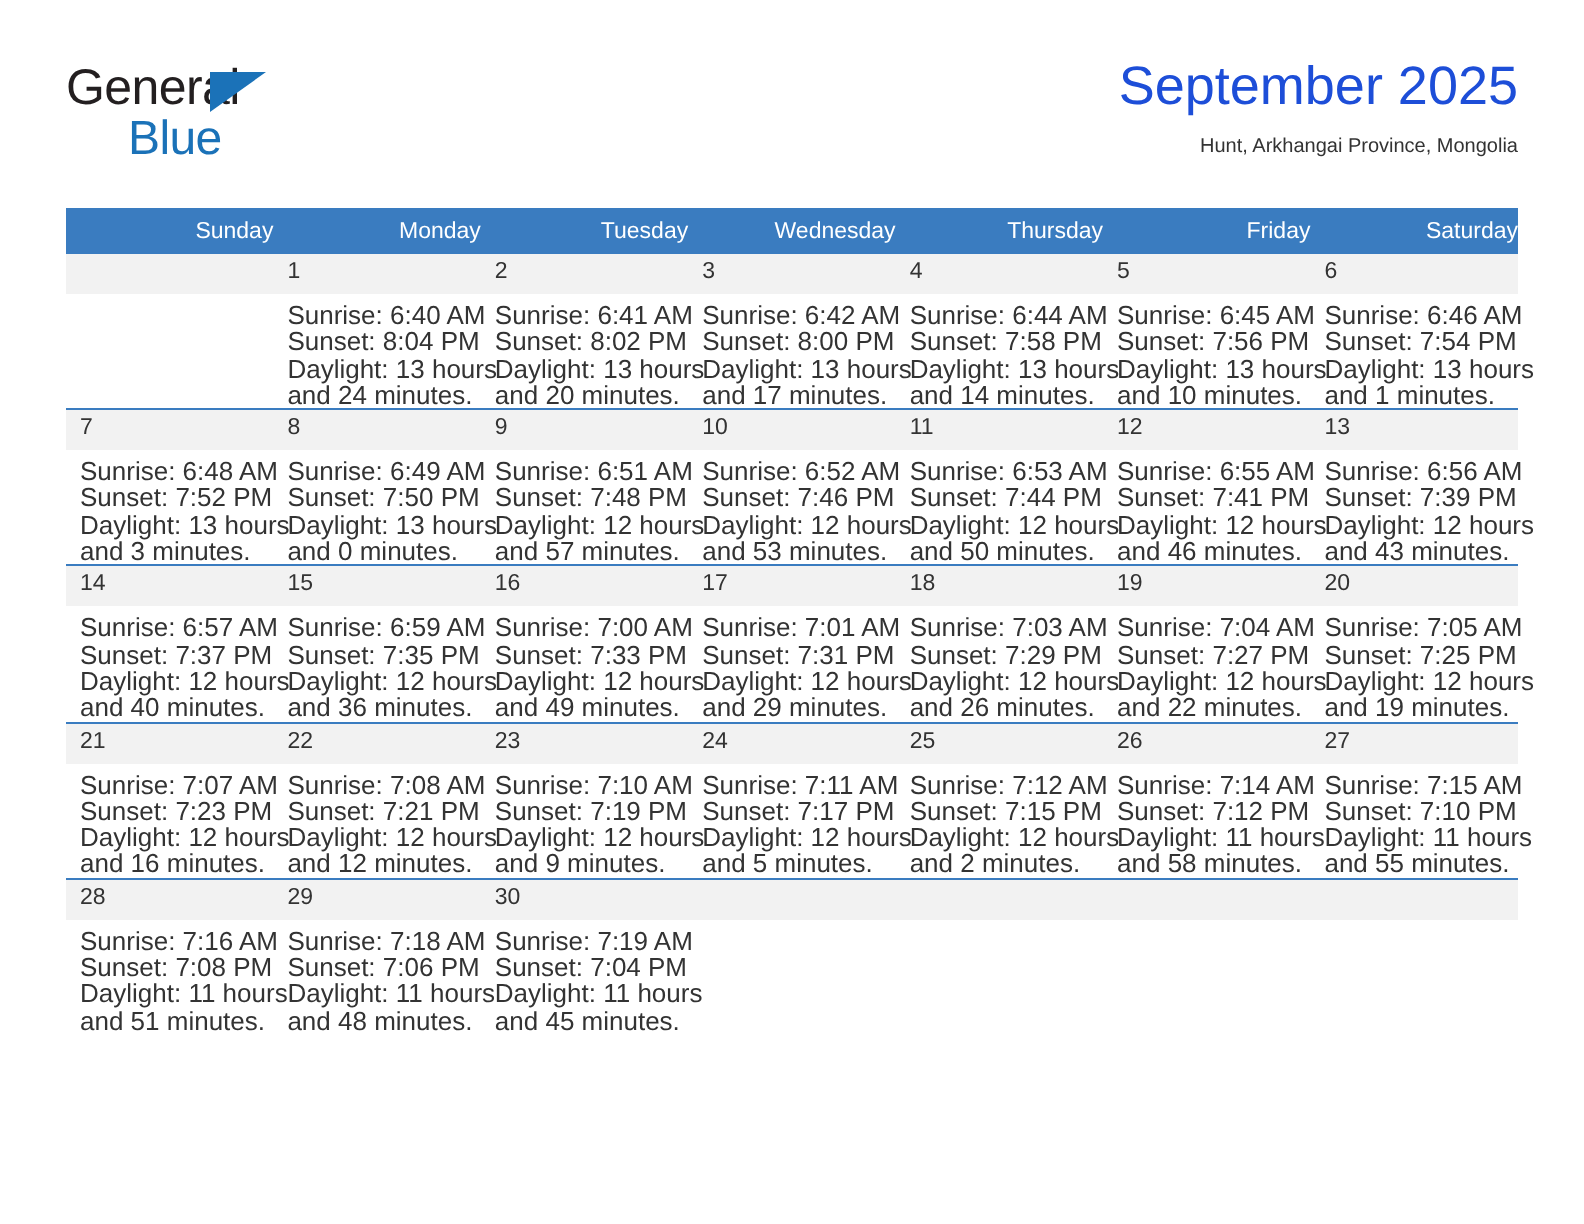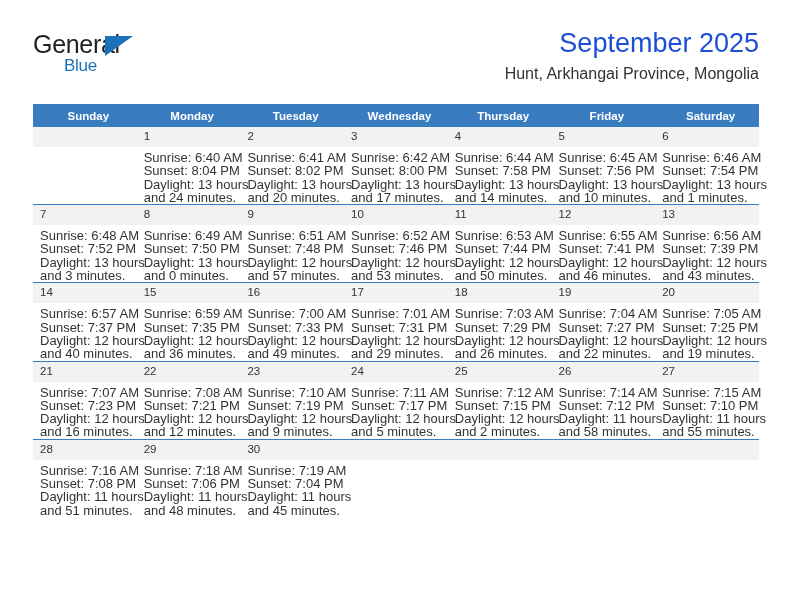--- a/index.html
+++ b/index.html
@@ -51,61 +51,61 @@
     top: 6px;
     width: 0;
     height: 0;
     border-left: 28px solid #1b72b8;
     border-bottom: 20px solid transparent;
   }
   .brand-blue {
     position: absolute;
     left: 31px;
     top: 26px;
-    font-size: 17px;
+    font-size: 24px;
     letter-spacing: -0.3px;
     color: #1b72b8;
     font-family: "Liberation Sans", sans-serif;
   }
 
   .title-block {
     position: absolute;
     right: 0;
     top: 0;
     text-align: right;
   }
   .cal-title {
     font-size: 27px;
     color: #1d4ed8;
     line-height: 34px;
     white-space: nowrap;
   }
   .cal-subtitle {
-    font-size: 16px;
+    font-size: 10px;
     color: #333333;
     line-height: 22px;
     margin-top: 3px;
     white-space: nowrap;
   }
 
   
   .calendar {
     position: absolute;
     left: 33px;
     top: 104px;
     width: 726px;
     border-collapse: collapse;
     table-layout: fixed;
   }
   .calendar th {
     background: #3a7cc0;
     color: #ffffff;
-    font-weight: bold;
+    font-weight: normal;
     font-size: 11.5px;
-    text-align: center;
+    text-align: right;
     padding: 5px 0 5px 7px;
     height: 13px;
     border: none;
   }
   .calendar td {
     vertical-align: top;
     padding: 0;
     border: none;
     border-top: 1px solid #3a7cc0;
     height: 74px;

